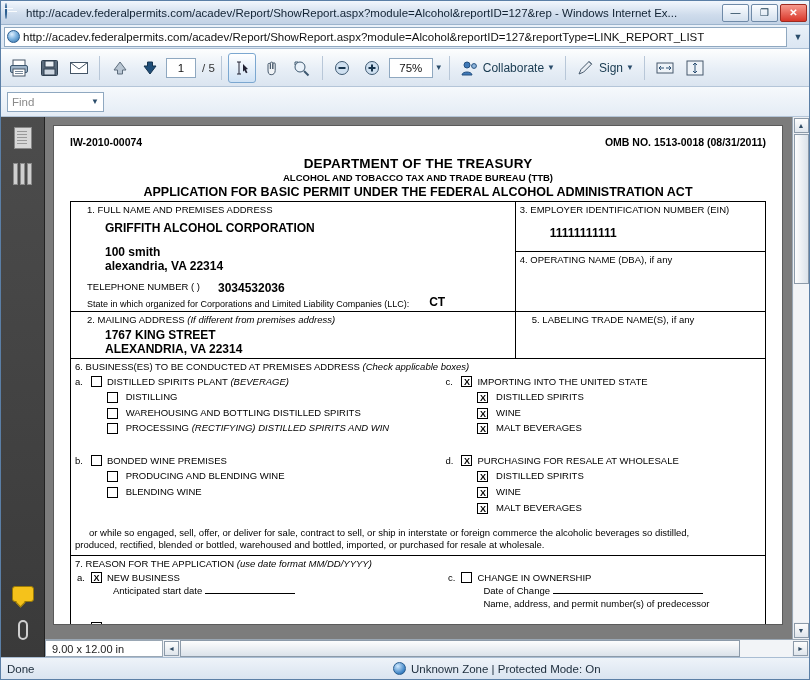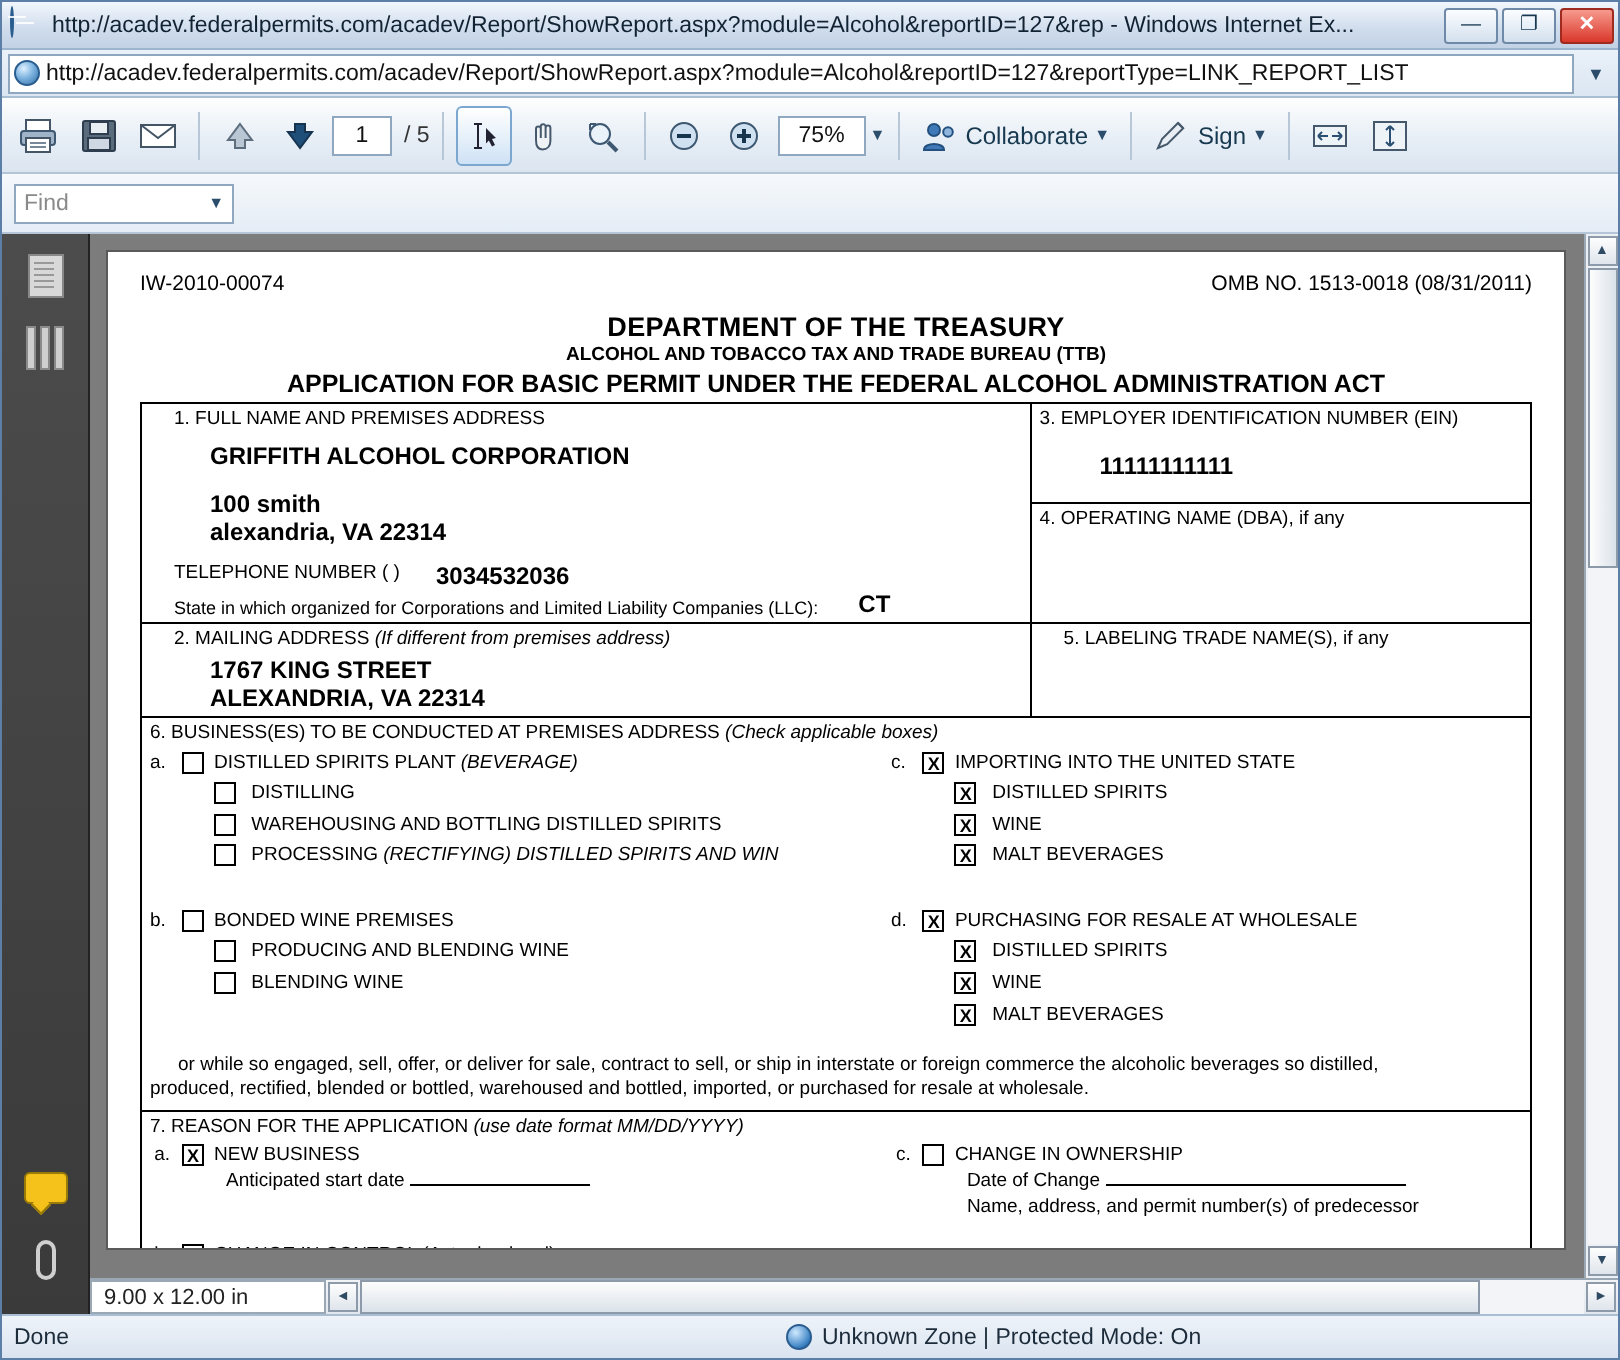--- a/index.html
+++ b/index.html
@@ -90,21 +90,21 @@
   .tb-label { font-size:12px; color:#17394f; }
   .caret-dn { font-size:8px; color:#2b4d6b; }
   
   #findbar {
     height:30px; min-height:30px; display:flex; align-items:center;
     padding:0 6px; gap:4px;
     background:linear-gradient(#f6f9fc,#e4ecf5);
     border-bottom:1px solid #b4c5d8;
   }
   #findinput {
-    width:110px; height:20px; background:#fff; border:1px solid #8fa8c0;
+    width:97px; height:20px; background:#fff; border:1px solid #8fa8c0;
     font-size:11.5px; color:#8a8a8a; padding:0 4px; line-height:18px;
     display:flex; align-items:center; justify-content:space-between;
   }
   #findinput .cd { color:#2b4d6b; font-size:8px; }
   
   #bodyarea { flex:1 1 auto; display:flex; min-height:0; background:#787878; }
   #leftrail {
     width:44px; min-width:44px; background:linear-gradient(#4c4c4c,#3a3a3a);
     border-right:1px solid #222;
     display:flex; flex-direction:column; align-items:center;
@@ -181,21 +181,21 @@
     background:linear-gradient(#eef3f9,#dae4f0);
     border-top:1px solid #a9bdd3;
   }
   #status-left { width:380px; }
   #status-zone { display:flex; align-items:center; gap:5px; }
   .zone-ico {
     width:13px;height:13px;border-radius:50%;
     background:radial-gradient(circle at 35% 30%,#cfe9ff,#3b82c4 70%,#1d4f7d);
     border:1px solid #2a5d8f;
   }
-  .doc-top { display:flex; justify-content:space-between; font-size:10.5px; font-weight:normal; }
+  .doc-top { display:flex; justify-content:space-between; font-size:10.5px; font-weight:bold; }
   .ctr { text-align:center; }
   .h1 { font-size:13.5px; font-weight:bold; letter-spacing:.2px; margin-top:8px;}
   .h2 { font-size:9.5px; font-weight:bold; margin-top:1px; }
   .h3 { font-size:12.5px; font-weight:bold; margin-top:2px; margin-bottom:2px;}
   table.form { width:100%; border-collapse:collapse; font-size:10px; }
   table.form td { border:1px solid #000; vertical-align:top; padding:2px 16px; }
   .lbl { font-size:9.5px; }
   .it { font-style:italic; }
   .b { font-weight:bold; }
   .val { font-size:12px;font-weight:bold; }

